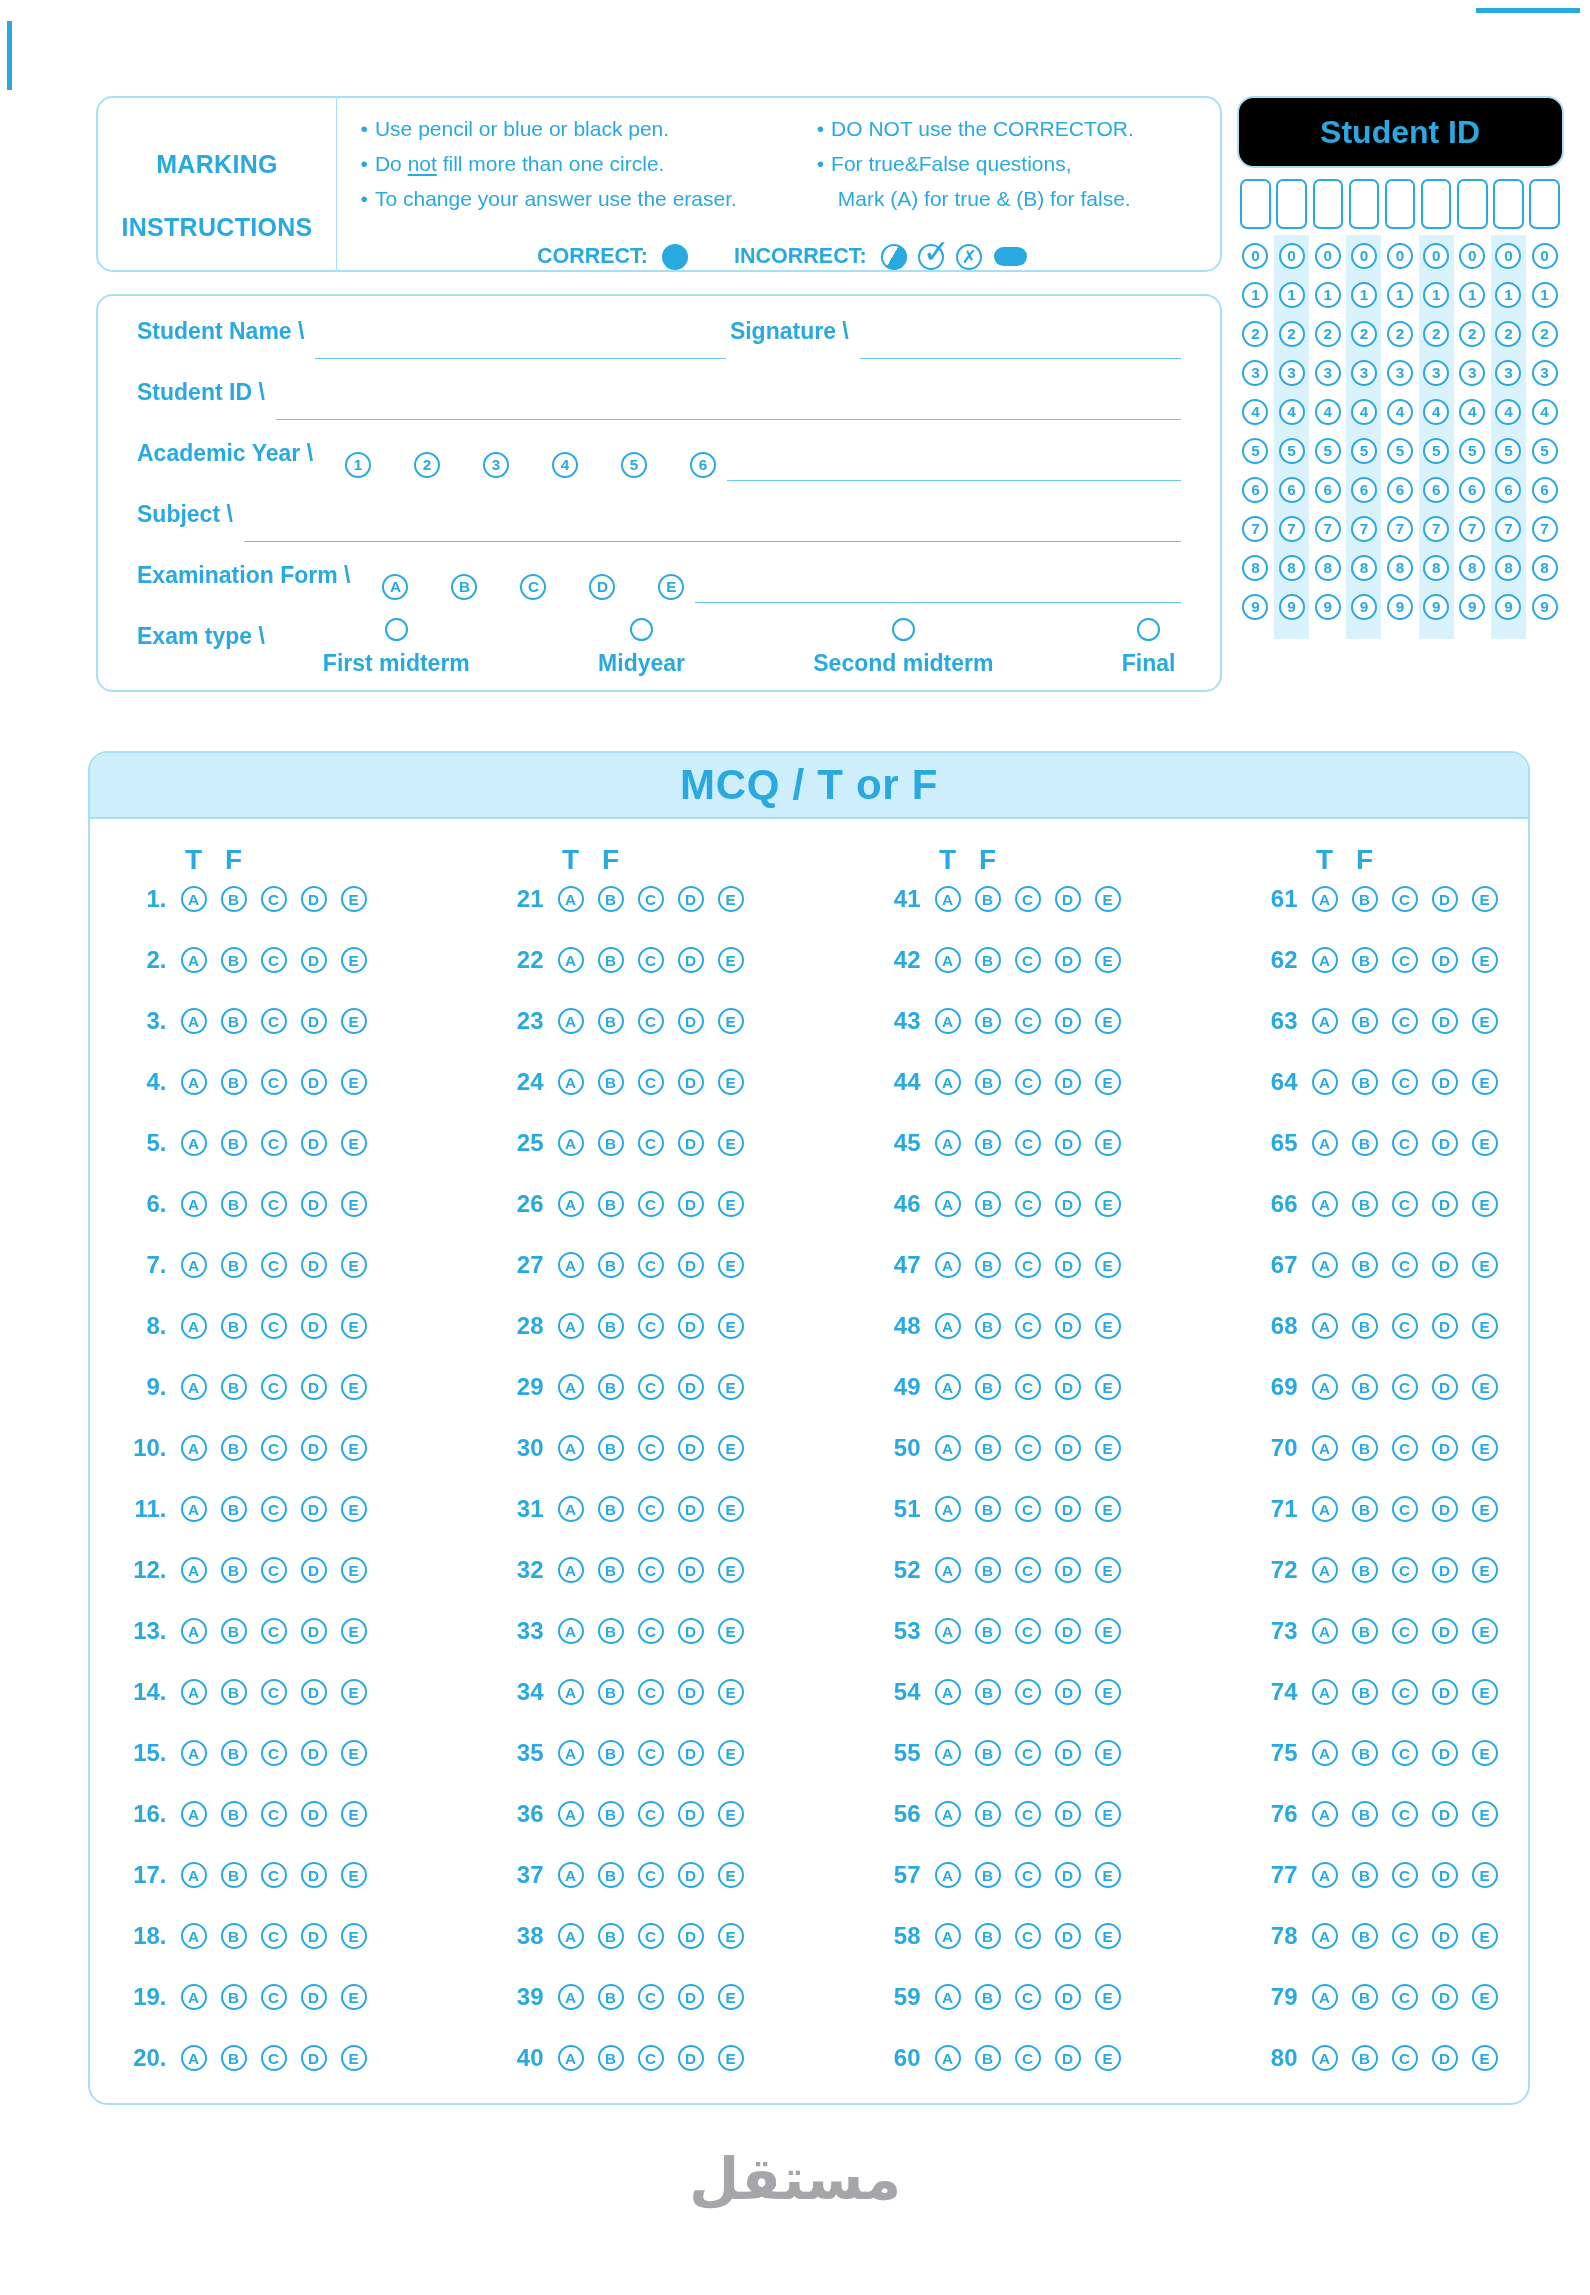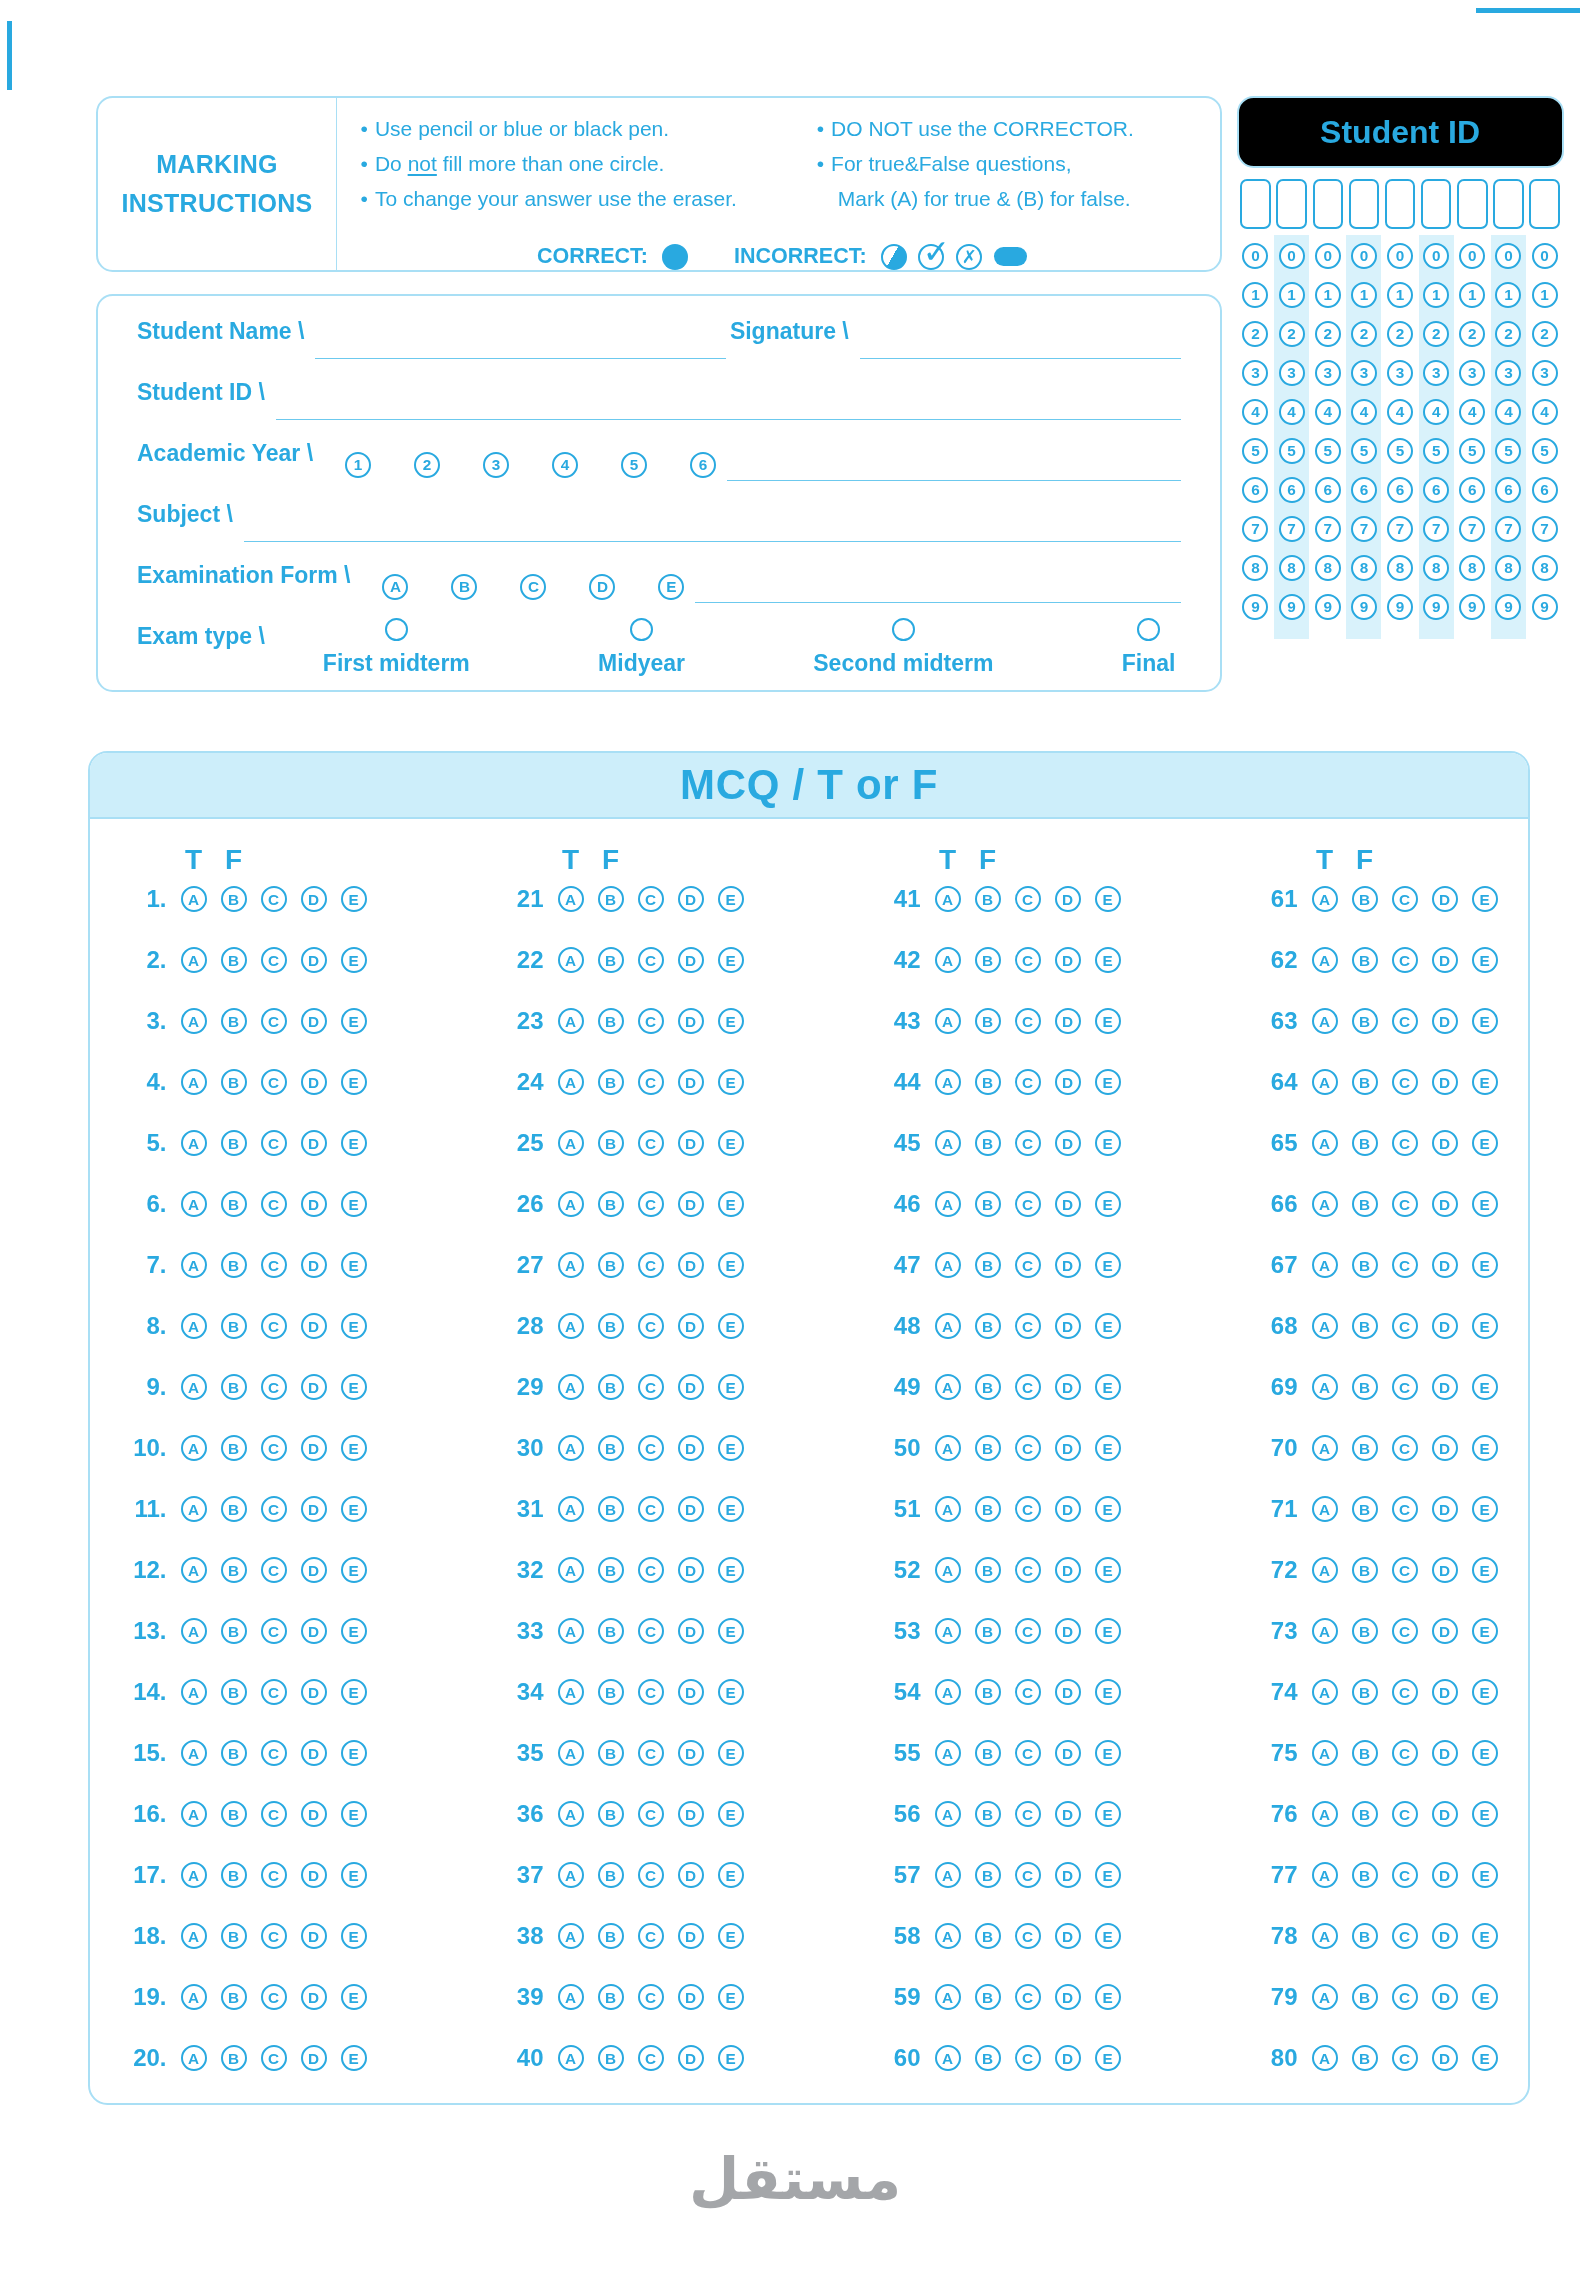--- a/index.html
+++ b/index.html
@@ -20,21 +20,21 @@
 
   .marking-box {
     width: 1126px; height: 176px;
     border: 2.1px solid var(--border); border-radius: 16.7px;
     display: flex; background: #fff;
   }
   .m-title {
     width: 239px; border-right: 1.4px solid var(--border);
     display: flex; flex-direction: column; justify-content: center; align-items: center; gap: 9.7px;
   }
-  .m-title div { color: var(--accent); font-weight: bold; font-size: 25px; letter-spacing: 0.3px; }
+  .m-title div { color: var(--accent); font-weight: bold; font-size: 25px; letter-spacing: 0.3px; margin-top: 24px; }
   .m-main { flex: 1; padding: 12.5px 16.7px 8.3px 23.6px; display: flex; flex-direction: column; }
   .bullets-row { display: flex; flex: 1; }
   .b-col { flex: 1; }
   .b-col.left { flex: 1.18; }
   .bullet-line { color: var(--accent); font-size: 21px; line-height: 35px; white-space: nowrap; }
   .bullet-line .dot { margin-right: 7px; }
   .bullet-line.cont { padding-left: 21px; }
   .bullet-line u { text-underline-offset: 2.8px; }
 
   .examples-row { display: flex; align-items: center; justify-content: center; gap: 14px; height: 40px; margin-top: 28px; }

